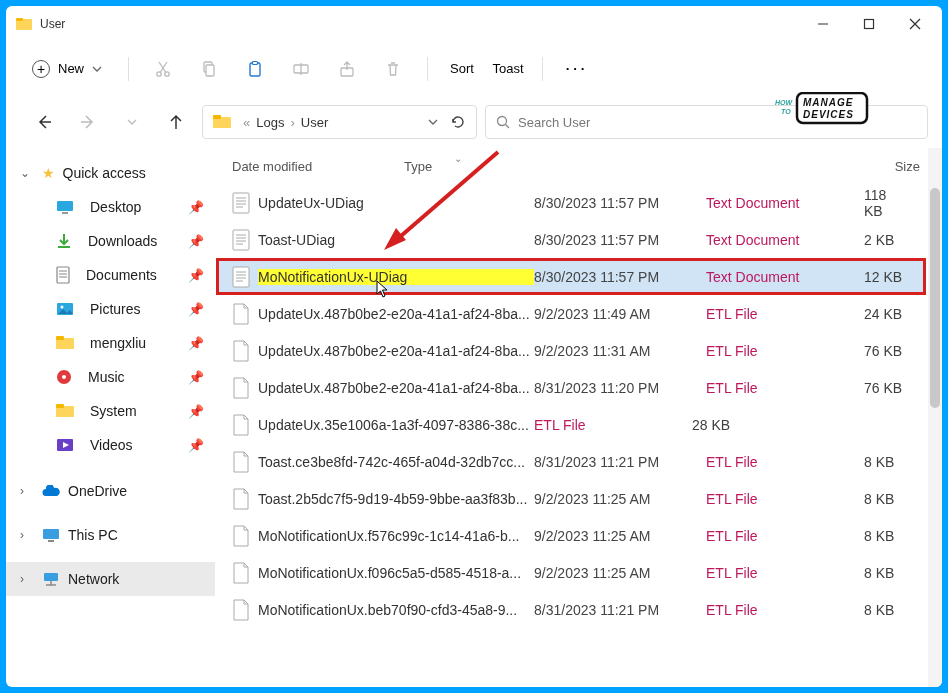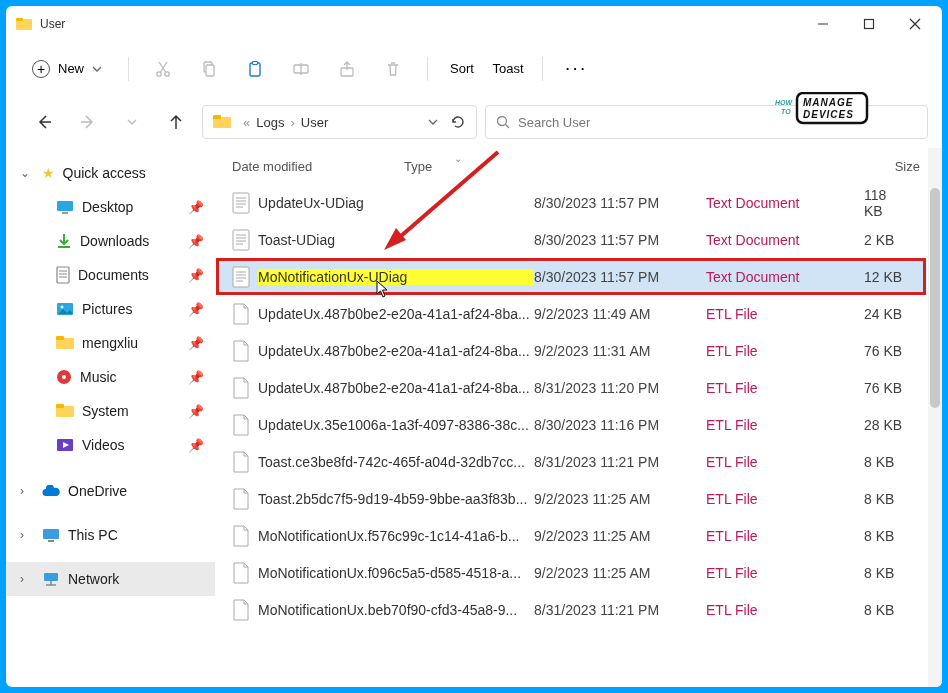--- a/index.html
+++ b/index.html
@@ -31,21 +31,21 @@
     .watermark { position: absolute; right: 72px; top: -4px; font-style: italic; }
     .main { flex: 1; display: flex; overflow: hidden; }
     .sidebar { width: 210px; border-right: 1px solid transparent; padding: 8px 0; overflow-y: auto; }
     .side-row { display: flex; align-items: center; height: 34px; padding: 0 10px 0 20px; gap: 8px; font-size: 14px; }
     .side-row.root { padding-left: 14px; font-weight: 400; }
     .side-row.sub { padding-left: 50px; justify-content: space-between; }
     .side-row.selected { background: #eaeaea; }
     .side-row .chev { color: #666; font-size: 12px; width: 14px; display: inline-block; }
     .side-row .pin { color: #999; font-size: 13px; }
     .side-row .star { color: #f9c23c; }
-    .side-row .lbl { display: flex; align-items: center; gap: 8px; }
+    .side-row .lbl { display: flex; align-items: center; gap: 16px; }
     .content { flex: 1; display: flex; flex-direction: column; overflow: hidden; position: relative; }
     .col-headers { display: flex; align-items: center; height: 36px; padding: 0 14px 0 16px; color: #555; font-size: 13px; }
     .col-name { width: 300px; }
     .col-date { width: 172px; }
     .col-type { width: 158px; position: relative; }
     .col-type .sort-ind { position: absolute; top: -6px; left: 50px; font-size: 10px; color: #888; }
     .col-size { flex: 1; text-align: right; padding-right: 8px; }
     .file-list { flex: 1; overflow-y: auto; padding-right: 16px; }
     .file-row { display: flex; align-items: center; height: 37px; padding: 0 14px 0 16px; font-size: 14px; color: #333; position: relative; }
     .file-row .icon { width: 18px; height: 22px; margin-right: 8px; flex-shrink: 0; }
@@ -461,21 +461,20 @@
             <span class="size">76 KB</span>
           </div>
           <div class="file-row">
             <span class="icon">
               <svg width="18" height="22" viewBox="0 0 18 22">
                 <path d="M2 1 L12 1 L16 5 L16 21 L2 21 Z" fill="#fff" stroke="#aaa" stroke-width="1"></path>
                 <path d="M12 1 L12 5 L16 5" fill="none" stroke="#aaa" stroke-width="1"></path>
               </svg>
             </span>
             <span class="name">UpdateUx.35e1006a-1a3f-4097-8386-38c...</span>
-            <span class="date">8/30/2023 11:16 PM</span>
             <span class="type">ETL File</span>
             <span class="size">28 KB</span>
           </div>
           <div class="file-row">
             <span class="icon">
               <svg width="18" height="22" viewBox="0 0 18 22">
                 <path d="M2 1 L12 1 L16 5 L16 21 L2 21 Z" fill="#fff" stroke="#aaa" stroke-width="1"></path>
                 <path d="M12 1 L12 5 L16 5" fill="none" stroke="#aaa" stroke-width="1"></path>
               </svg>
             </span>

